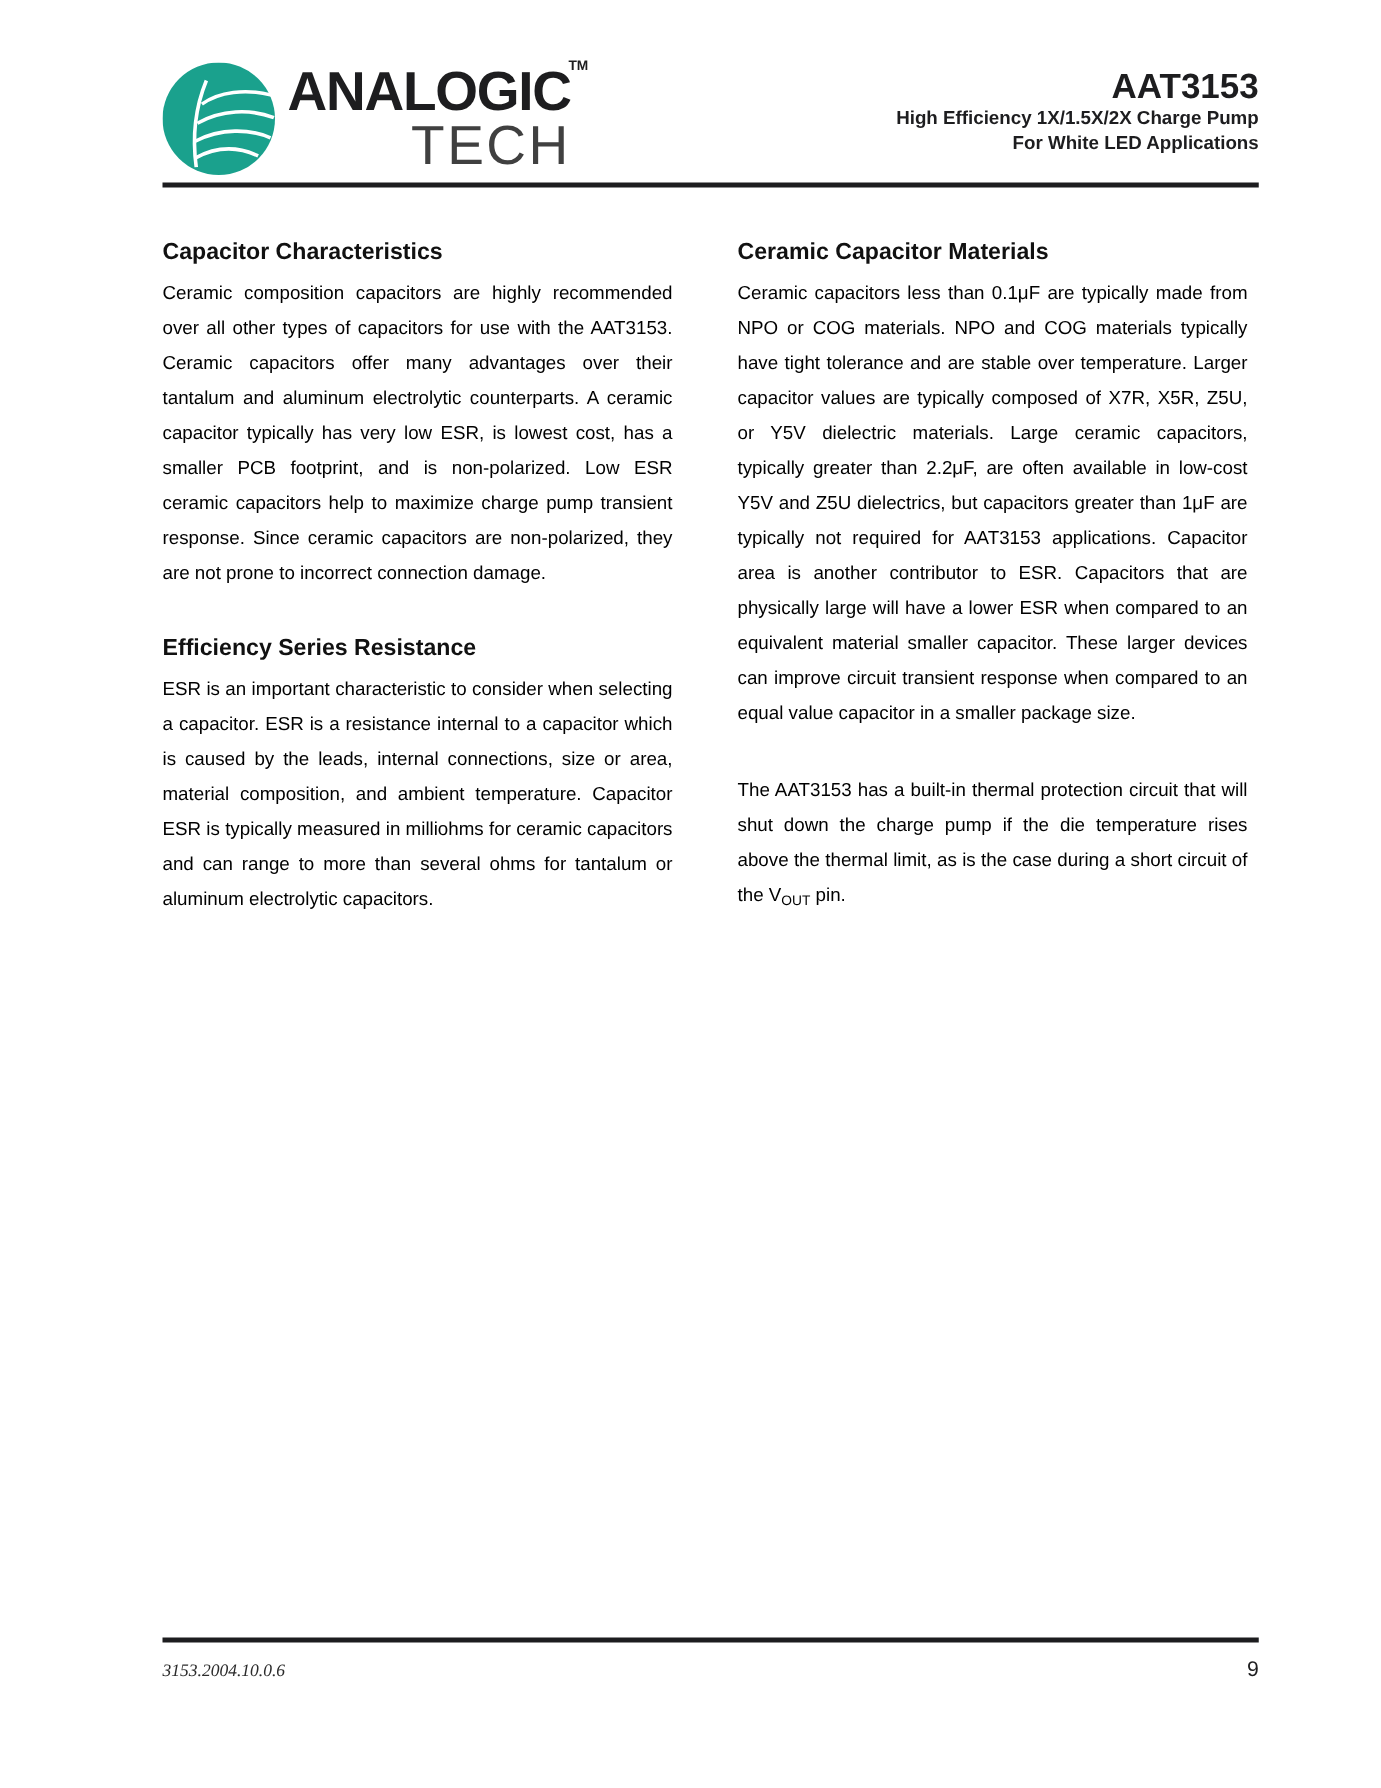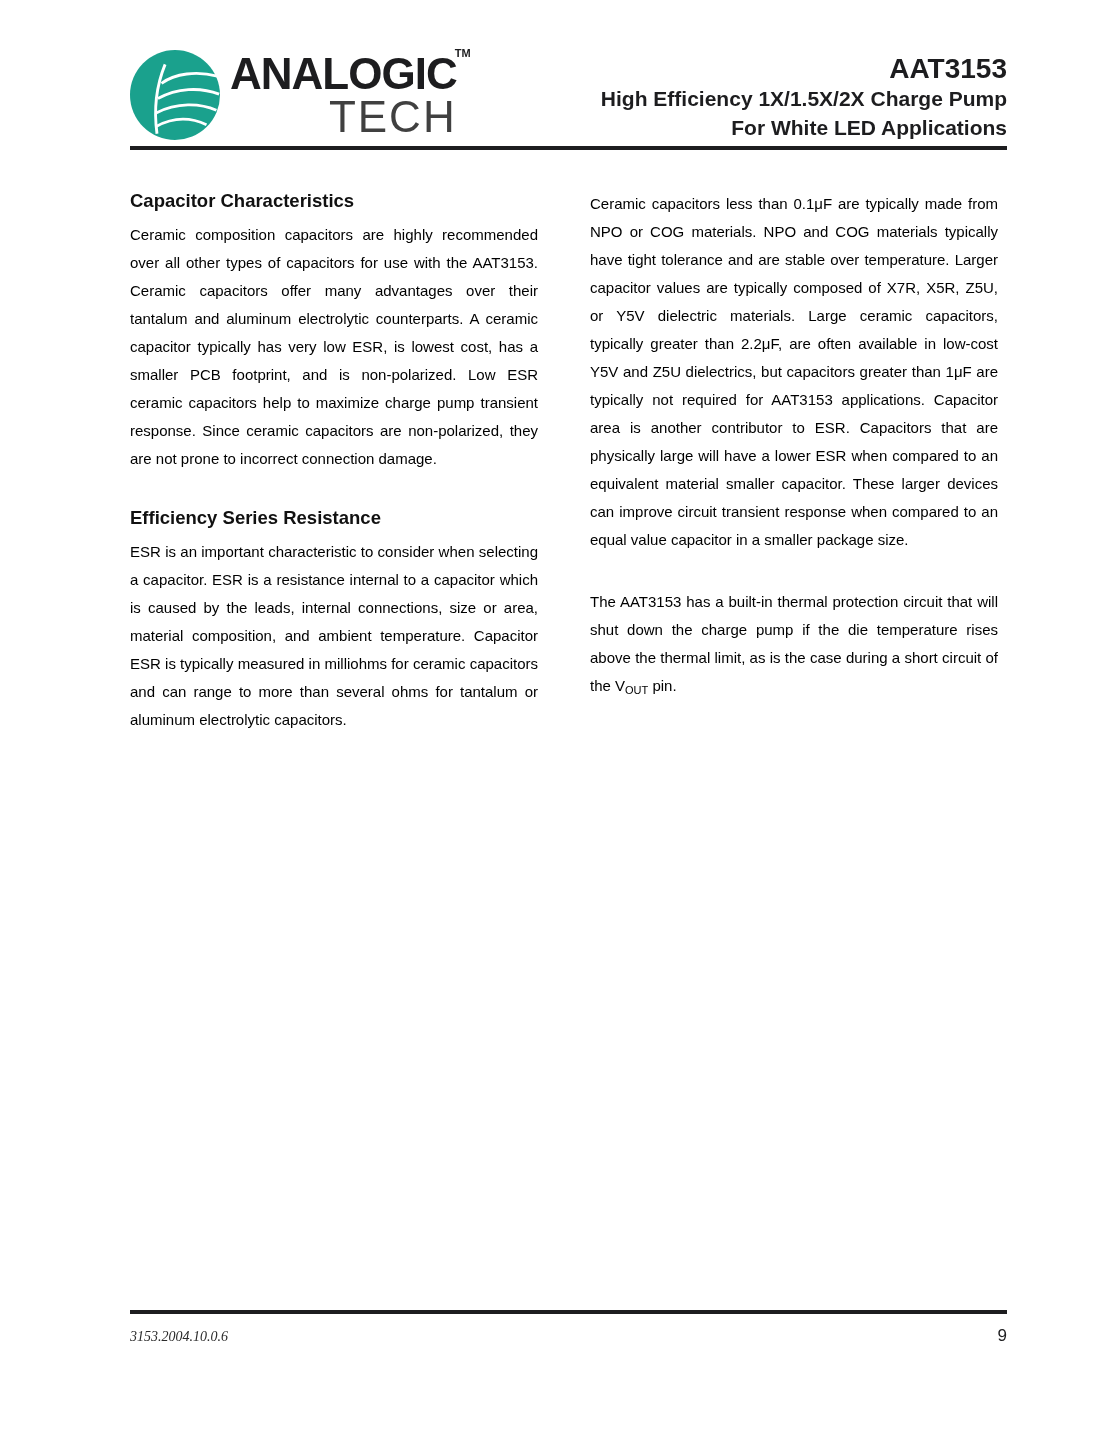--- a/index.html
+++ b/index.html
@@ -73,21 +73,21 @@
     text-align: right;
     color: #1d1d1f;
     padding-top: 3px;
   }
   .part-number {
     font-size: 28px;
     font-weight: bold;
     line-height: 1.15;
   }
   .subtitle {
-    font-size: 21px;
+    font-size: 15px;
     font-weight: bold;
     line-height: 1.35;
   }
   .header-rule {
     position: absolute;
     left: 130px;
     right: 98px;
     top: 146px;
     height: 4px;
     background: #1d1d1f;
@@ -189,20 +189,21 @@
         <h2>Capacitor Characteristics</h2>
         <p>Ceramic composition capacitors are highly recommended over all other types of capacitors for use with the AAT3153. Ceramic capacitors offer many advantages over their tantalum and aluminum electrolytic counterparts. A ceramic capacitor typically has very low ESR, is lowest cost, has a smaller PCB footprint, and is non-polarized. Low ESR ceramic capacitors help to maximize charge pump transient response. Since ceramic capacitors are non-polarized, they are not prone to incorrect connection damage.</p>
       </div>
       <div class="section">
         <h2>Efficiency Series Resistance</h2>
         <p>ESR is an important characteristic to consider when selecting a capacitor. ESR is a resistance internal to a capacitor which is caused by the leads, internal connections, size or area, material composition, and ambient temperature. Capacitor ESR is typically measured in milliohms for ceramic capacitors and can range to more than several ohms for tantalum or aluminum electrolytic capacitors.</p>
       </div>
     </div>
     <div class="col">
       <div class="section">
+        <h2>Ceramic Capacitor Materials</h2>
         <p>Ceramic capacitors less than 0.1μF are typically made from NPO or COG materials. NPO and COG materials typically have tight tolerance and are stable over temperature. Larger capacitor values are typically composed of X7R, X5R, Z5U, or Y5V dielectric materials. Large ceramic capacitors, typically greater than 2.2μF, are often available in low-cost Y5V and Z5U dielectrics, but capacitors greater than 1μF are typically not required for AAT3153 applications. Capacitor area is another contributor to ESR. Capacitors that are physically large will have a lower ESR when compared to an equivalent material smaller capacitor. These larger devices can improve circuit transient response when compared to an equal value capacitor in a smaller package size.</p>
       </div>
       <div class="section">
         <p><span>The AAT3153 has a built-in thermal protection circuit that will shut down the charge pump if the die temperature rises above the thermal limit, as is the case during a short circuit of the V</span><sub>OUT</sub><span> pin.</span></p>
       </div>
     </div>
   </div>
 
   <div class="footer-rule"></div>
   <div class="footer">

